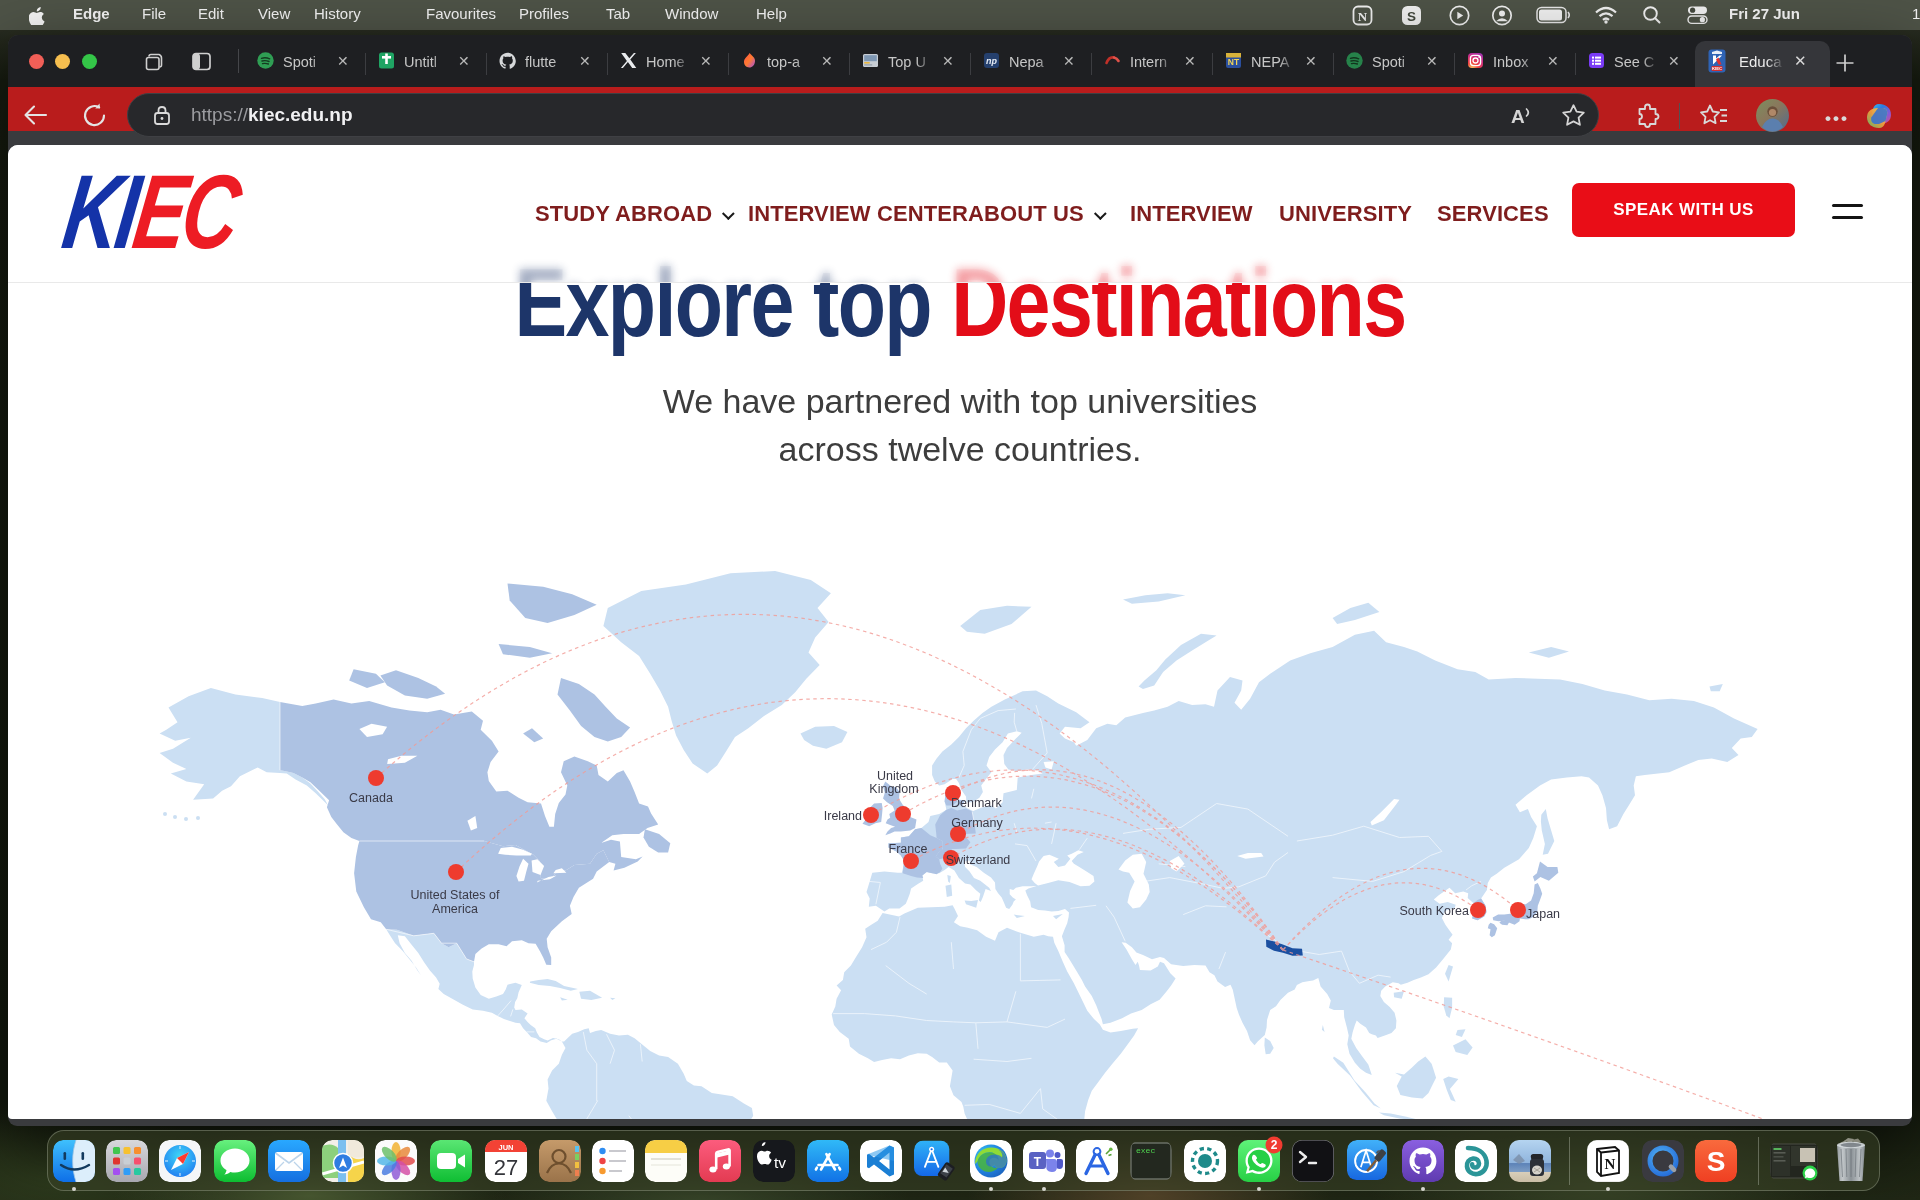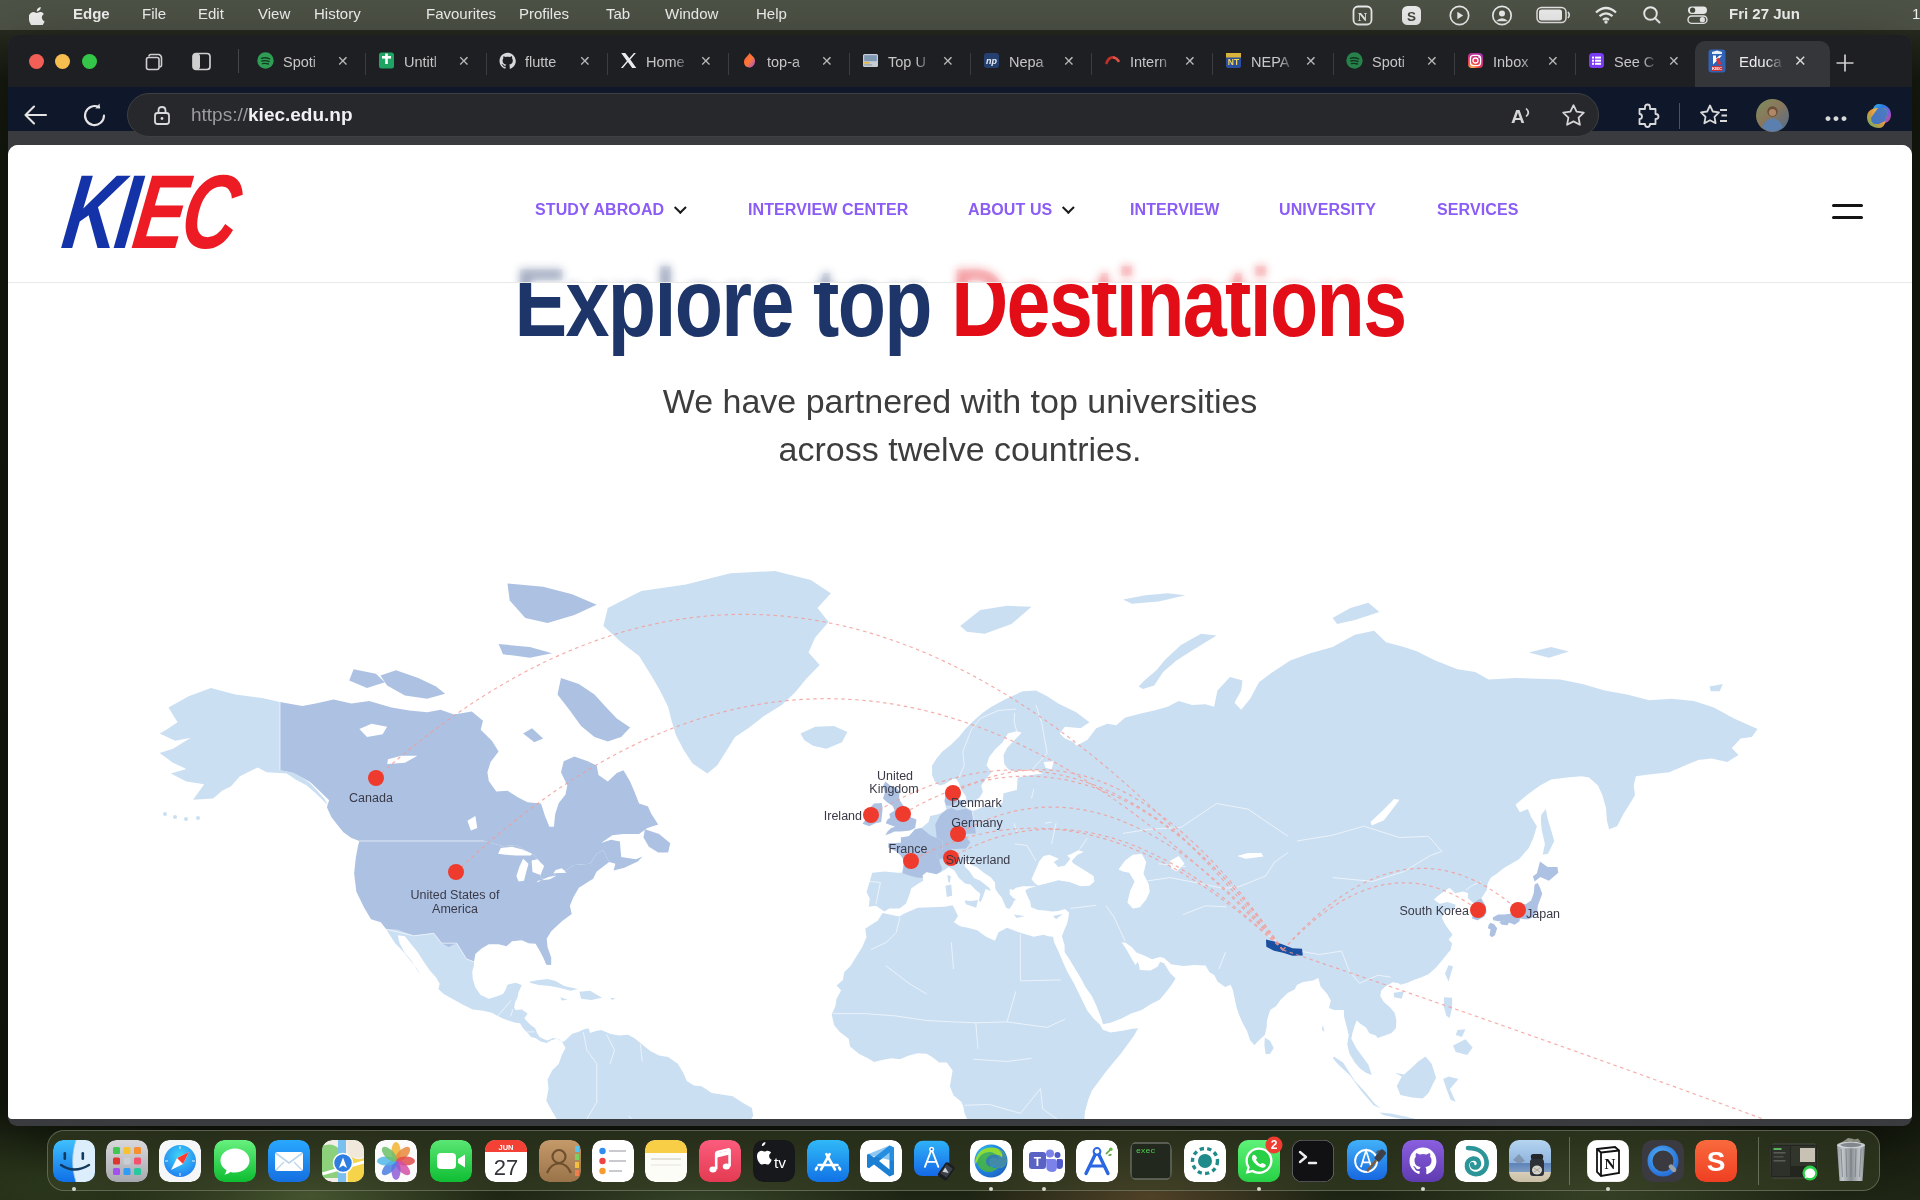--- a/index.html
+++ b/index.html
@@ -23,35 +23,35 @@
 .icnbtn{position:absolute;top:15px;color:#cfcfcf;}
 .vsep{position:absolute;top:14px;width:1px;height:24px;background:#45464a;}
 .tab{position:absolute;top:8px;height:44px;}
 .tab .fav{position:absolute;left:12px;top:9px;width:17px;height:17px;}
 .tab .ttl{position:absolute;left:38px;top:11px;width:46px;font-size:14.5px;color:#c7c7c7;overflow:hidden;white-space:nowrap;}
 .tab .fade{position:absolute;left:66px;top:9px;width:20px;height:22px;background:linear-gradient(90deg,rgba(30,31,34,0),#1e1f22 85%);}
 .tab .x{position:absolute;left:92px;top:10px;font-size:14px;color:#b9b9b9;}
 .tabsep{position:absolute;top:18px;width:1px;height:22px;background:#3c3d41;}
 #activetab{position:absolute;left:1687px;top:6px;width:135px;height:46px;background:#35363a;border-radius:10px 10px 0 0;}
 #activetab .fade{background:linear-gradient(90deg,rgba(53,54,58,0),#35363a 85%);}
-#toolbar{position:absolute;left:0;top:52px;width:100%;height:44px;background:#0f172a;}
+#toolbar{position:absolute;left:0;top:52px;width:100%;height:44px;background:#b91c1c;}
 #pill{position:absolute;left:119px;top:6px;width:1472px;height:44px;border-radius:22px;background:#27282b;border:1px solid #3f4044;}
 #pill .url{position:absolute;left:63px;top:10px;font-size:19px;color:#9b9ca0;}
 #pill .url b{color:#f1f1f3;font-weight:700;}
 #page{position:absolute;left:0;top:110px;width:1904px;height:974px;background:#ffffff;border-radius:10px 10px 4px 4px;overflow:hidden;}
 
 #hero h1{position:absolute;left:0;top:108px;width:100%;margin:0;text-align:center;font-size:97px;line-height:100px;font-weight:700;letter-spacing:-2px;color:#1d3569;z-index:1;transform:scaleX(0.814);}
 #hero h1 .red{color:#e30d18;}
 #hero .sub{position:absolute;left:0;top:232px;width:100%;text-align:center;font-size:34px;line-height:48px;color:#3d3d3d;z-index:1;}
 #pghead{position:absolute;left:0;top:0;width:100%;height:138px;background:rgba(255,255,255,.95);border-bottom:1px solid #e9e9e9;z-index:5;overflow:hidden;}
 #ghost{position:absolute;left:0;top:108px;width:100%;margin:0;text-align:center;font-size:97px;line-height:100px;font-weight:700;letter-spacing:-2px;color:#1d3569;transform:scaleX(0.814);filter:blur(5px);opacity:.38;}
 #ghost .red{color:#e30d18;}
 #logo{position:absolute;left:57px;top:14px;font-size:105px;line-height:105px;font-weight:700;font-style:italic;letter-spacing:-5px;transform:skewX(-8deg) scaleX(0.74);transform-origin:left center;color:#1433a8;}
 #logo .red{color:#ed1c24;}
-.navit{position:absolute;top:56px;font-size:16px;font-weight:700;color:#8b5cf6;letter-spacing:.1px;white-space:nowrap;}
+.navit{position:absolute;top:56px;font-size:22px;font-weight:700;color:#7f1d1d;letter-spacing:.1px;white-space:nowrap;}
 .chev{display:inline-block;margin-left:9px;width:9px;height:9px;border-right:2px solid #191919;border-bottom:2px solid #191919;transform:rotate(45deg) translateY(-4px);}
 #speak{position:absolute;left:1564px;top:38px;width:223px;height:54px;background:#e90d17;border-radius:7px;color:#fff;font-size:17px;font-weight:700;text-align:center;line-height:54px;letter-spacing:.4px;}
 #burger{position:absolute;left:1824px;top:59px;width:31px;}
 #burger div{height:3px;background:#141414;border-radius:2px;margin-bottom:9px;}
 #mapwrap{position:absolute;left:-8px;top:355px;width:1920px;height:640px;z-index:0;}
 
 #dock{position:absolute;left:47px;top:1130px;width:1833px;height:61px;background:rgba(56,66,38,.58);border:1px solid rgba(170,180,160,.38);border-radius:17px;}
 .dk{position:absolute;top:9px;width:42px;height:42px;border-radius:10px;}
 .ddot{position:absolute;top:56px;width:4px;height:4px;border-radius:50%;background:#d7d7d0;}
 .dsep{position:absolute;top:6px;width:1px;height:48px;background:rgba(210,215,200,.35);}
@@ -537,20 +537,21 @@
 </div>
       <div id="pghead">
         <div id="ghost">Explore top <span class="red">Destinations</span></div>
         <div id="logo">KI<span class="red">EC</span></div>
         <div class="navit" style="left:527px;">STUDY ABROAD<span class="chev"></span></div>
         <div class="navit" style="left:740px;">INTERVIEW CENTER</div>
         <div class="navit" style="left:960px;">ABOUT US<span class="chev"></span></div>
         <div class="navit" style="left:1122px;">INTERVIEW</div>
         <div class="navit" style="left:1271px;">UNIVERSITY</div>
         <div class="navit" style="left:1429px;">SERVICES</div>
+        <div id="speak">SPEAK WITH US</div>
         <div id="burger">
             <div></div>
             <div style="margin-bottom:0;"></div>
           </div>
       </div>
     </div>
   </div>
 
   <div id="dock">
     <svg class="dk" style="left:5px;" viewBox="0 0 42 42">

